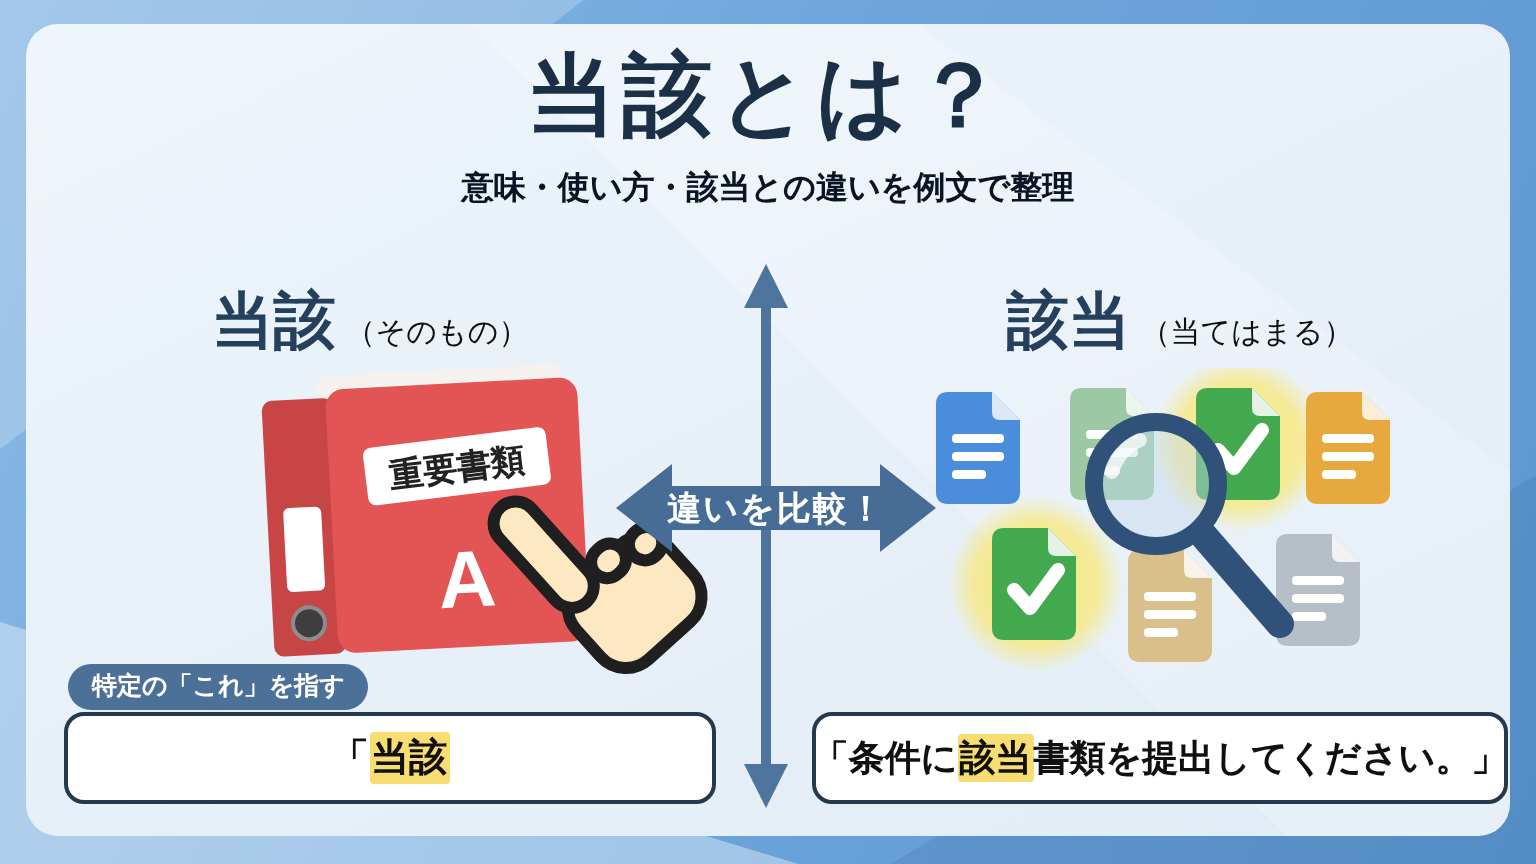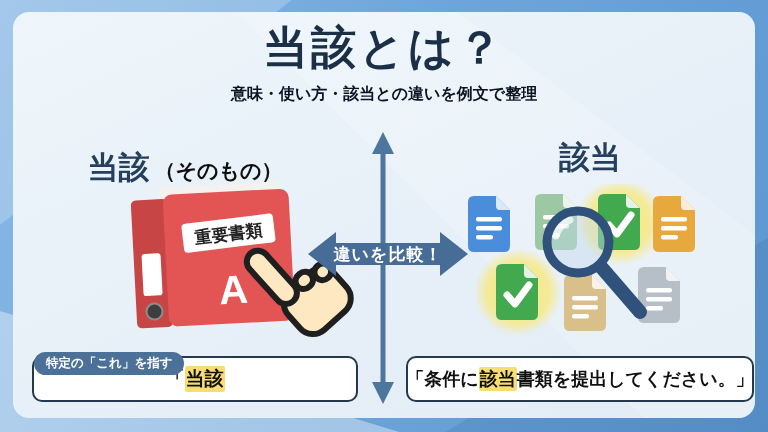--- a/index.html
+++ b/index.html
@@ -13,31 +13,31 @@
   .panel{position:absolute;left:13px;top:12px;width:742px;height:406px;border-radius:16px;
          background:linear-gradient(155deg,#eef5fb 0%,#e7f0f8 55%,#e2ecf6 100%);}
   .panel-facet{position:absolute;left:13px;top:12px;width:742px;height:406px;border-radius:16px;
          background:rgba(255,255,255,.35);clip-path:polygon(30% 0,60% 0,100% 55%,100% 100%,85% 100%);opacity:.5;}
   .title{position:absolute;left:0;top:18px;width:768px;text-align:center;
          font-size:45px;font-weight:900;color:#1b3046;letter-spacing:3px;}
   .subtitle{position:absolute;left:0;top:84px;width:768px;text-align:center;
          font-size:16px;font-weight:800;color:#0b1422;}
   .colhead{position:absolute;top:137px;display:flex;align-items:baseline;justify-content:center;gap:5px;}
   .colhead .term{font-size:31px;font-weight:900;color:#24405c;}
-  .colhead .reading{font-size:21px;font-weight:700;color:#101010;margin-top:20px;}
+  .colhead .reading{font-size:15px;font-weight:400;color:#101010;margin-top:20px;}
   .colhead.left{left:30px;width:310px;}
   .colhead.right{left:430px;width:320px;}
   .v-arrow{position:absolute;left:370px;top:132px;}
   .badge-arrow{position:absolute;left:308px;top:229px;width:160px;height:50px;}
   .badge-arrow svg{position:absolute;left:0;top:0;}
   .badge-label{position:absolute;left:0;top:0;width:160px;height:50px;display:flex;
          align-items:center;justify-content:center;color:#fff;font-size:17px;font-weight:800;letter-spacing:1px;}
   .illus{position:absolute;}
   .tag{position:absolute;top:332px;height:23px;line-height:23px;border-radius:12px;
-       background:#4c7198;color:#fff;font-size:12.5px;font-weight:700;padding:0 12px;z-index:4;margin-top:20px;}
+       background:#4c7198;color:#fff;font-size:12.5px;font-weight:700;padding:0 12px;z-index:4;}
   .tag.left{left:34px;}
   .tag.right{right:26px;}
   .example{position:absolute;top:356px;height:42px;background:#fff;border:2px solid #24394e;
        border-radius:10px;display:flex;align-items:center;justify-content:center;
        font-size:19px;font-weight:800;color:#101010;z-index:3;white-space:nowrap;}
   .example.left{left:32px;width:322px;}
   .example.right{left:406px;width:344px;font-size:18px;}
   .hl{background:#f8dd72;padding:0 1px;border-radius:2px;}
 </style>
 </head>
@@ -52,20 +52,21 @@
 
   <div class="title">当該とは？</div>
   <div class="subtitle">意味・使い方・該当との違いを例文で整理</div>
 
   <div class="colhead left">
     <span class="term">当該</span>
     <span class="reading">（そのもの）</span>
   </div>
   <div class="colhead right">
     <span class="term">該当</span>
+    <span class="reading">（当てはまる）</span>
   </div>
 
   <svg class="v-arrow" width="26" height="272" viewBox="0 0 26 272">
     <line x1="13" y1="18" x2="13" y2="254" stroke="#4e759e" stroke-width="5"></line>
     <polygon points="13,0 2,22 24,22" fill="#4e759e"></polygon>
     <polygon points="13,272 2,250 24,250" fill="#4e759e"></polygon>
   </svg>
 
   <svg class="illus" style="left:112px;top:182px;width:232px;height:152px" viewBox="0 0 232 152">
     <g transform="rotate(-3 110 80)">

